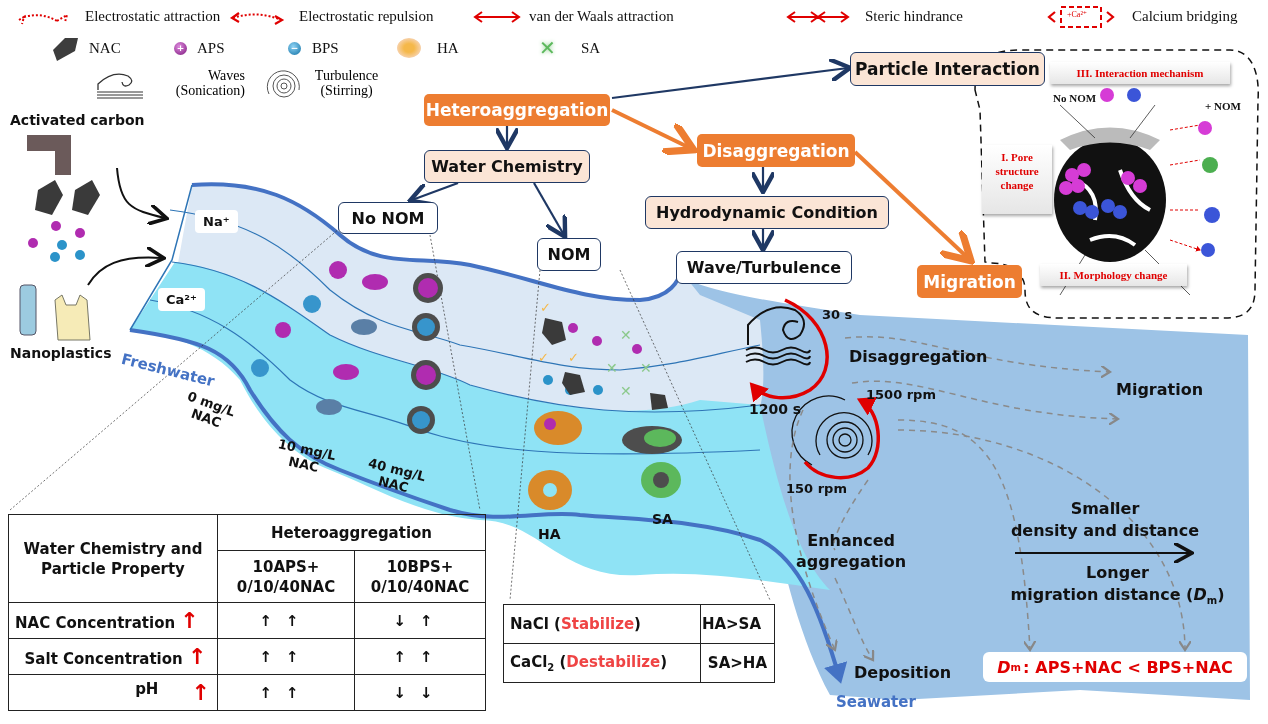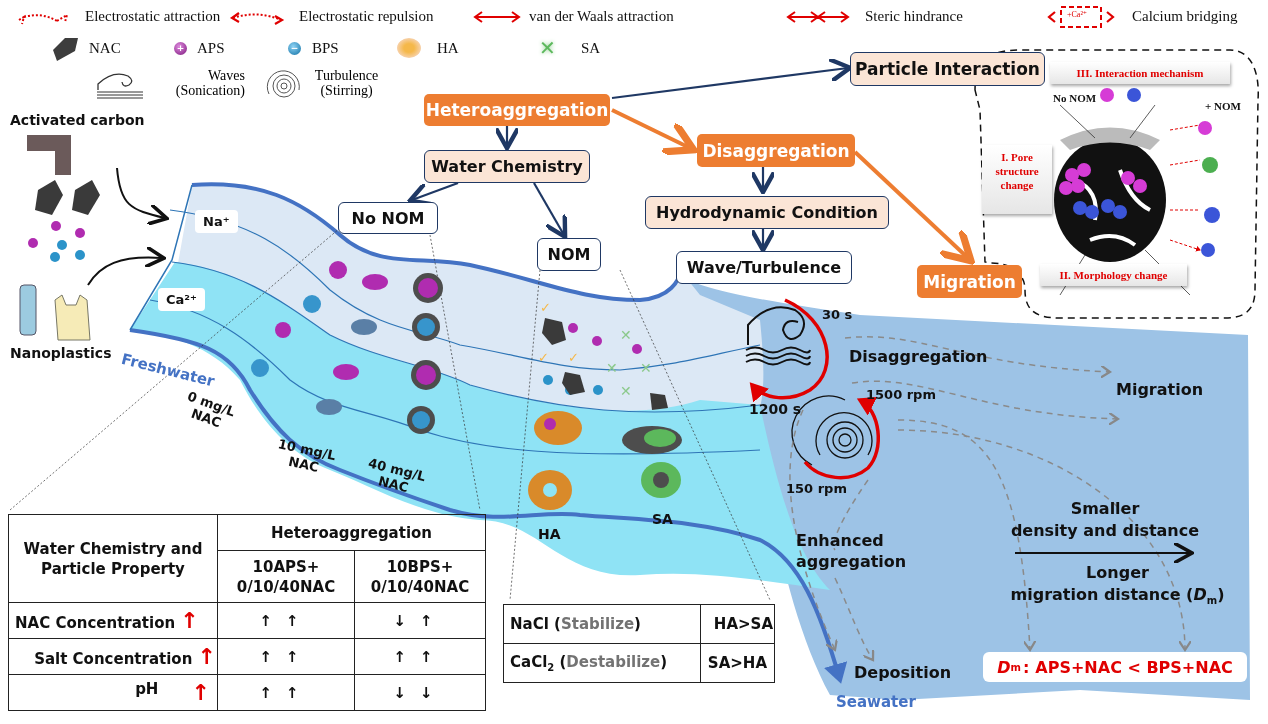--- a/index.html
+++ b/index.html
@@ -12,21 +12,21 @@
   .box.peach{background:#fbe5d6;}
   .box.white{background:#fff;}
   .box.orange{background:#ed7d31;color:#fff;border:none;border-radius:5px;font-size:17px;}
   .lbl{position:absolute;font-weight:bold;color:#111;white-space:nowrap;}
   .ion{position:absolute;background:#fff;border-radius:4px;font-size:13px;font-weight:bold;padding:4px 8px;color:#111;}
   .mech{position:absolute;font-family:"Liberation Serif",serif;font-weight:bold;color:#e00000;background:linear-gradient(#ffffff,#e6e6e6);box-shadow:1px 2px 3px rgba(0,0,0,0.35);text-align:center;font-size:11px;}
   table{border-collapse:collapse;}
   .t1 td{border:1.5px solid #222;text-align:center;font-weight:bold;font-size:15px;color:#111;}
   .arr{color:#e00000;font-size:22px;font-weight:bold;letter-spacing:14px;}
   .t2 td{border:1.5px solid #222;font-weight:bold;font-size:15px;color:#111;height:36px;}
-  .red{color:#737373;}
+  .red{color:#ef4444;}
 </style>
 </head>
 <body>
 
 <svg class="bg" width="1268" height="724" viewBox="0 0 1268 724">
   <defs>
     <marker id="mNavy" markerWidth="10" markerHeight="10" refX="8" refY="5" orient="auto">
         <path d="M0,0 L9,5 L0,10" fill="none" stroke="#1f3864" stroke-width="2"></path>
       </marker>
     <marker id="mOrange" markerWidth="8" markerHeight="8" refX="6" refY="4" orient="auto">
@@ -301,21 +301,21 @@
 <div class="mech" style="left:1040px;top:264px;width:147px;height:22px;line-height:22px">II. Morphology change</div>
 <span class="abs serif" style="left:1053px;top:92px;font-size:11px;font-weight:bold;color:#111">No NOM</span>
 <span class="abs serif" style="left:1205px;top:100px;font-size:11px;font-weight:bold;color:#111">+ NOM</span>
 
 <span class="lbl" style="left:822px;top:307px;font-size:13px">30 s</span>
 <span class="lbl" style="left:749px;top:401px;font-size:14px">1200 s</span>
 <span class="lbl" style="left:866px;top:387px;font-size:13px">1500 rpm</span>
 <span class="lbl" style="left:786px;top:481px;font-size:13px">150 rpm</span>
 <span class="lbl" style="left:849px;top:347px;font-size:16px">Disaggregation</span>
 <span class="lbl" style="left:1116px;top:380px;font-size:16px">Migration</span>
-<div class="lbl" style="left:796px;top:530px;font-size:16px;line-height:21px">
+<div class="lbl" style="left:796px;top:530px;font-size:16px;text-align:center;line-height:21px">
     <div>Enhanced</div>
     <div>aggregation</div>
   </div>
 <span class="lbl" style="left:854px;top:663px;font-size:16px">Deposition</span>
 <div class="lbl" style="left:1010px;top:498px;width:190px;font-size:16px;text-align:center;line-height:22px">
     <div>Smaller</div>
     <div>density and distance</div>
   </div>
 <div class="lbl" style="left:1000px;top:562px;width:235px;font-size:16px;text-align:center;line-height:22px">
     <div>Longer</div>
@@ -346,36 +346,36 @@
           <div>10BPS+</div>
           <div>0/10/40NAC</div>
         </td>
   </tr>
   <tr style="height:36px">
     <td style="text-align:left;padding-left:6px"><span>NAC Concentration</span> <span class="arr" style="letter-spacing:0">↑</span></td>
     <td class="arr">↑↑</td>
     <td class="arr">↓↑</td>
   </tr>
   <tr style="height:36px">
-    <td style="text-align:right;padding-left:6px"><span>Salt Concentration</span> <span class="arr" style="letter-spacing:0">↑</span></td>
+    <td style="text-align:center;padding-left:6px"><span>Salt Concentration</span> <span class="arr" style="letter-spacing:0">↑</span></td>
     <td class="arr">↑↑</td>
     <td class="arr">↑↑</td>
   </tr>
   <tr style="height:36px">
     <td><span style="margin-left:92px">pH</span><span class="arr" style="letter-spacing:0;float:right;margin-right:6px">↑</span></td>
     <td class="arr">↑↑</td>
     <td class="arr">↓↓</td>
   </tr>
 </tbody>
   </table>
 
 <table class="t2 abs" style="left:503px;top:604px;width:272px">
   <tbody>
   <tr>
     <td style="padding-left:6px"><span>NaCl</span> (<span class="red">Stabilize</span>)</td>
-    <td class="red" style="text-align:right">HA&gt;SA</td>
+    <td class="red" style="text-align:left">HA&gt;SA</td>
   </tr>
   <tr>
     <td style="padding-left:6px;white-space:nowrap"><span>CaCl</span><sub style="font-size:10px">2</sub> (<span class="red">Destabilize</span>)</td>
     <td class="red" style="text-align:center">SA&gt;HA</td>
   </tr>
 </tbody>
   </table>
 
 </body></html>

